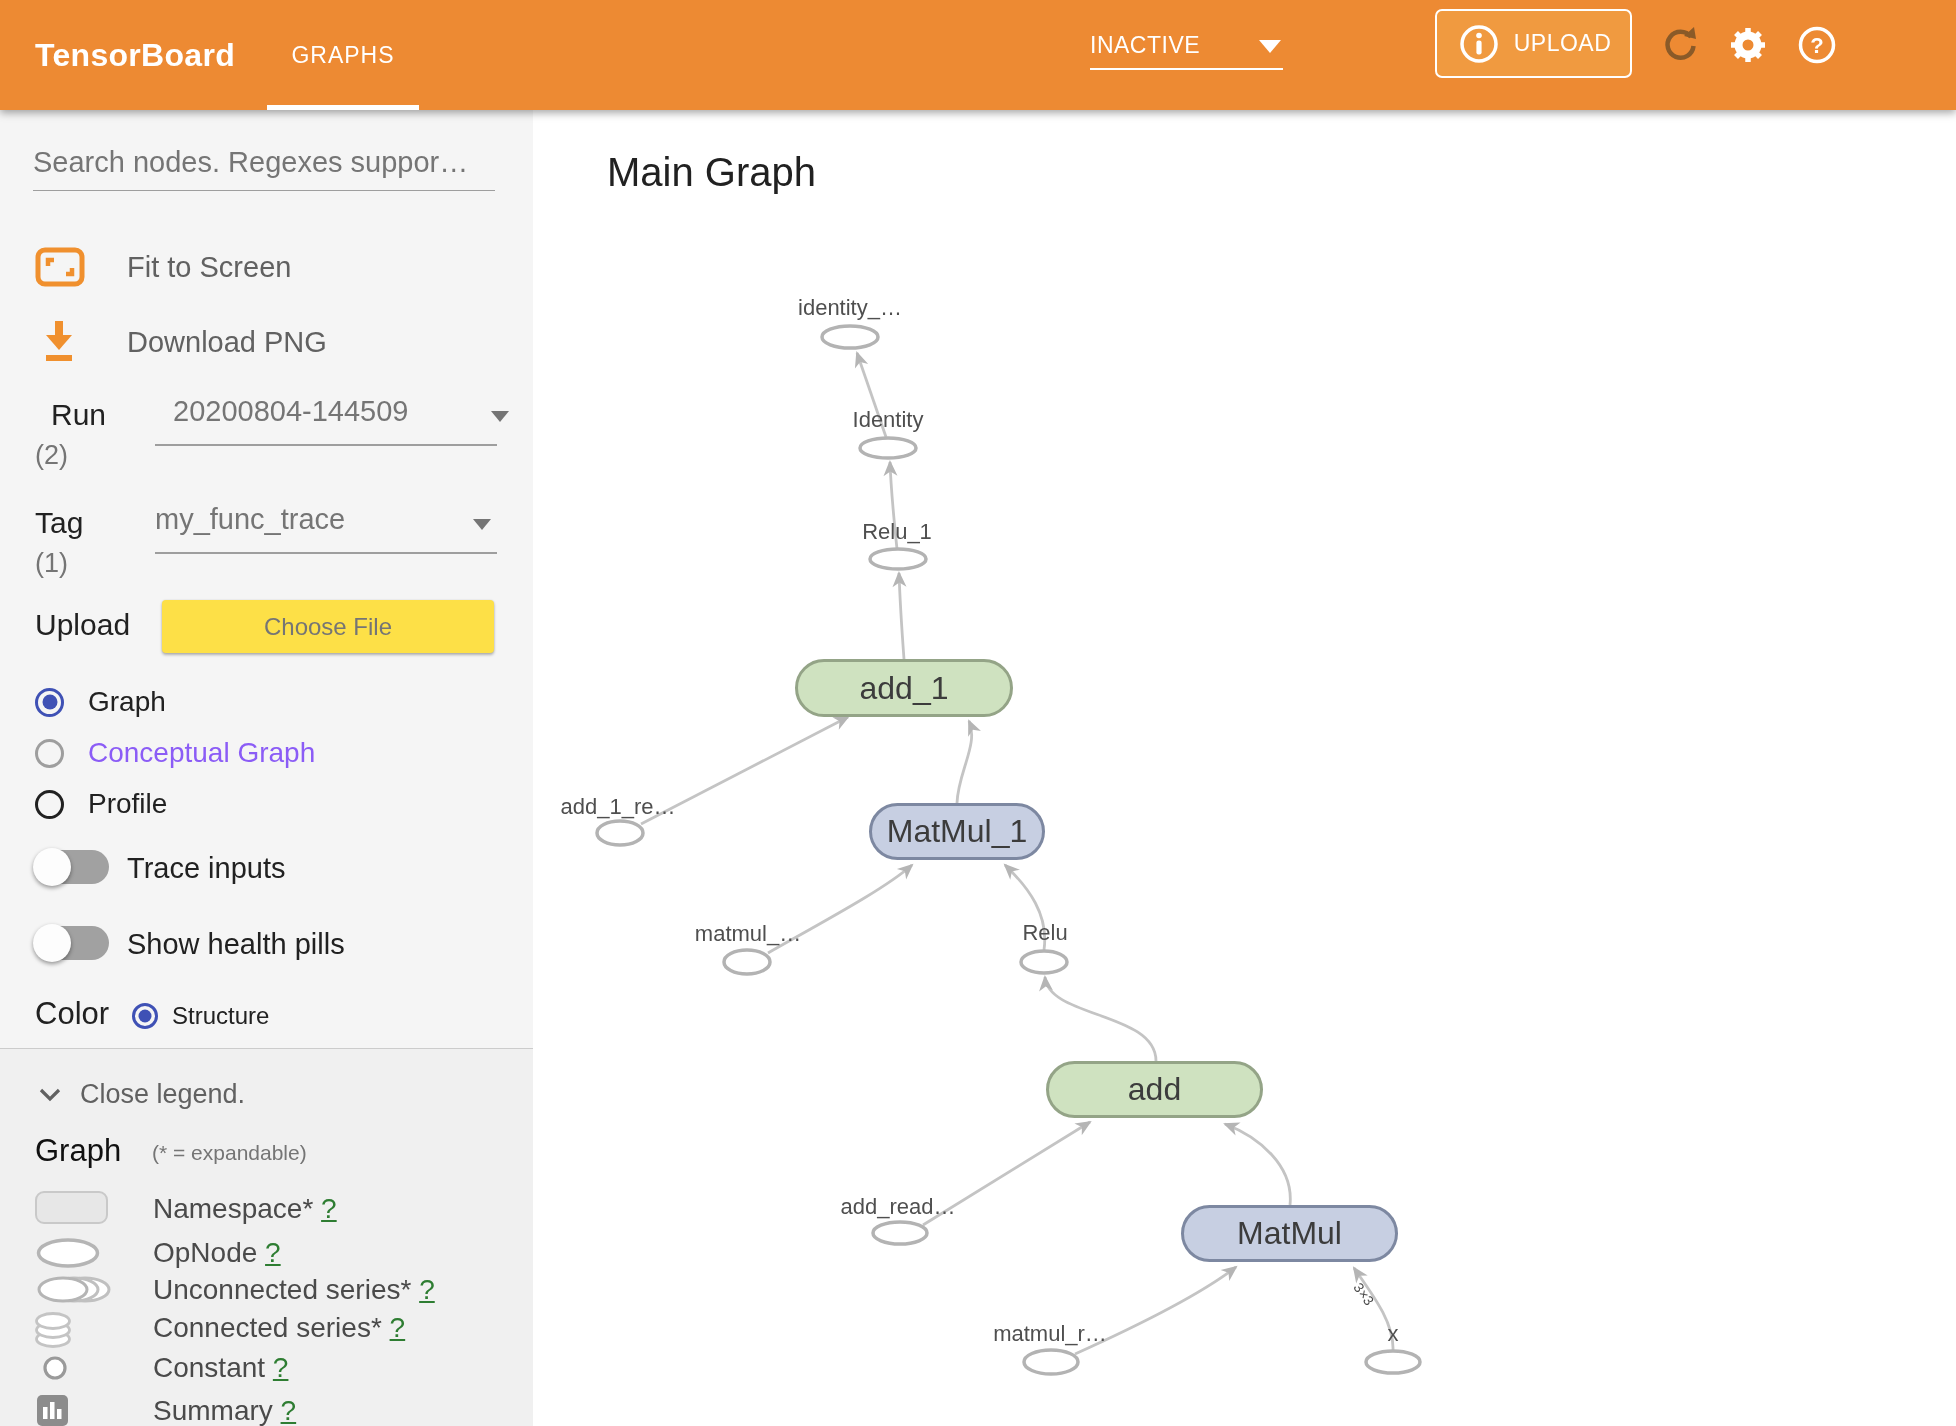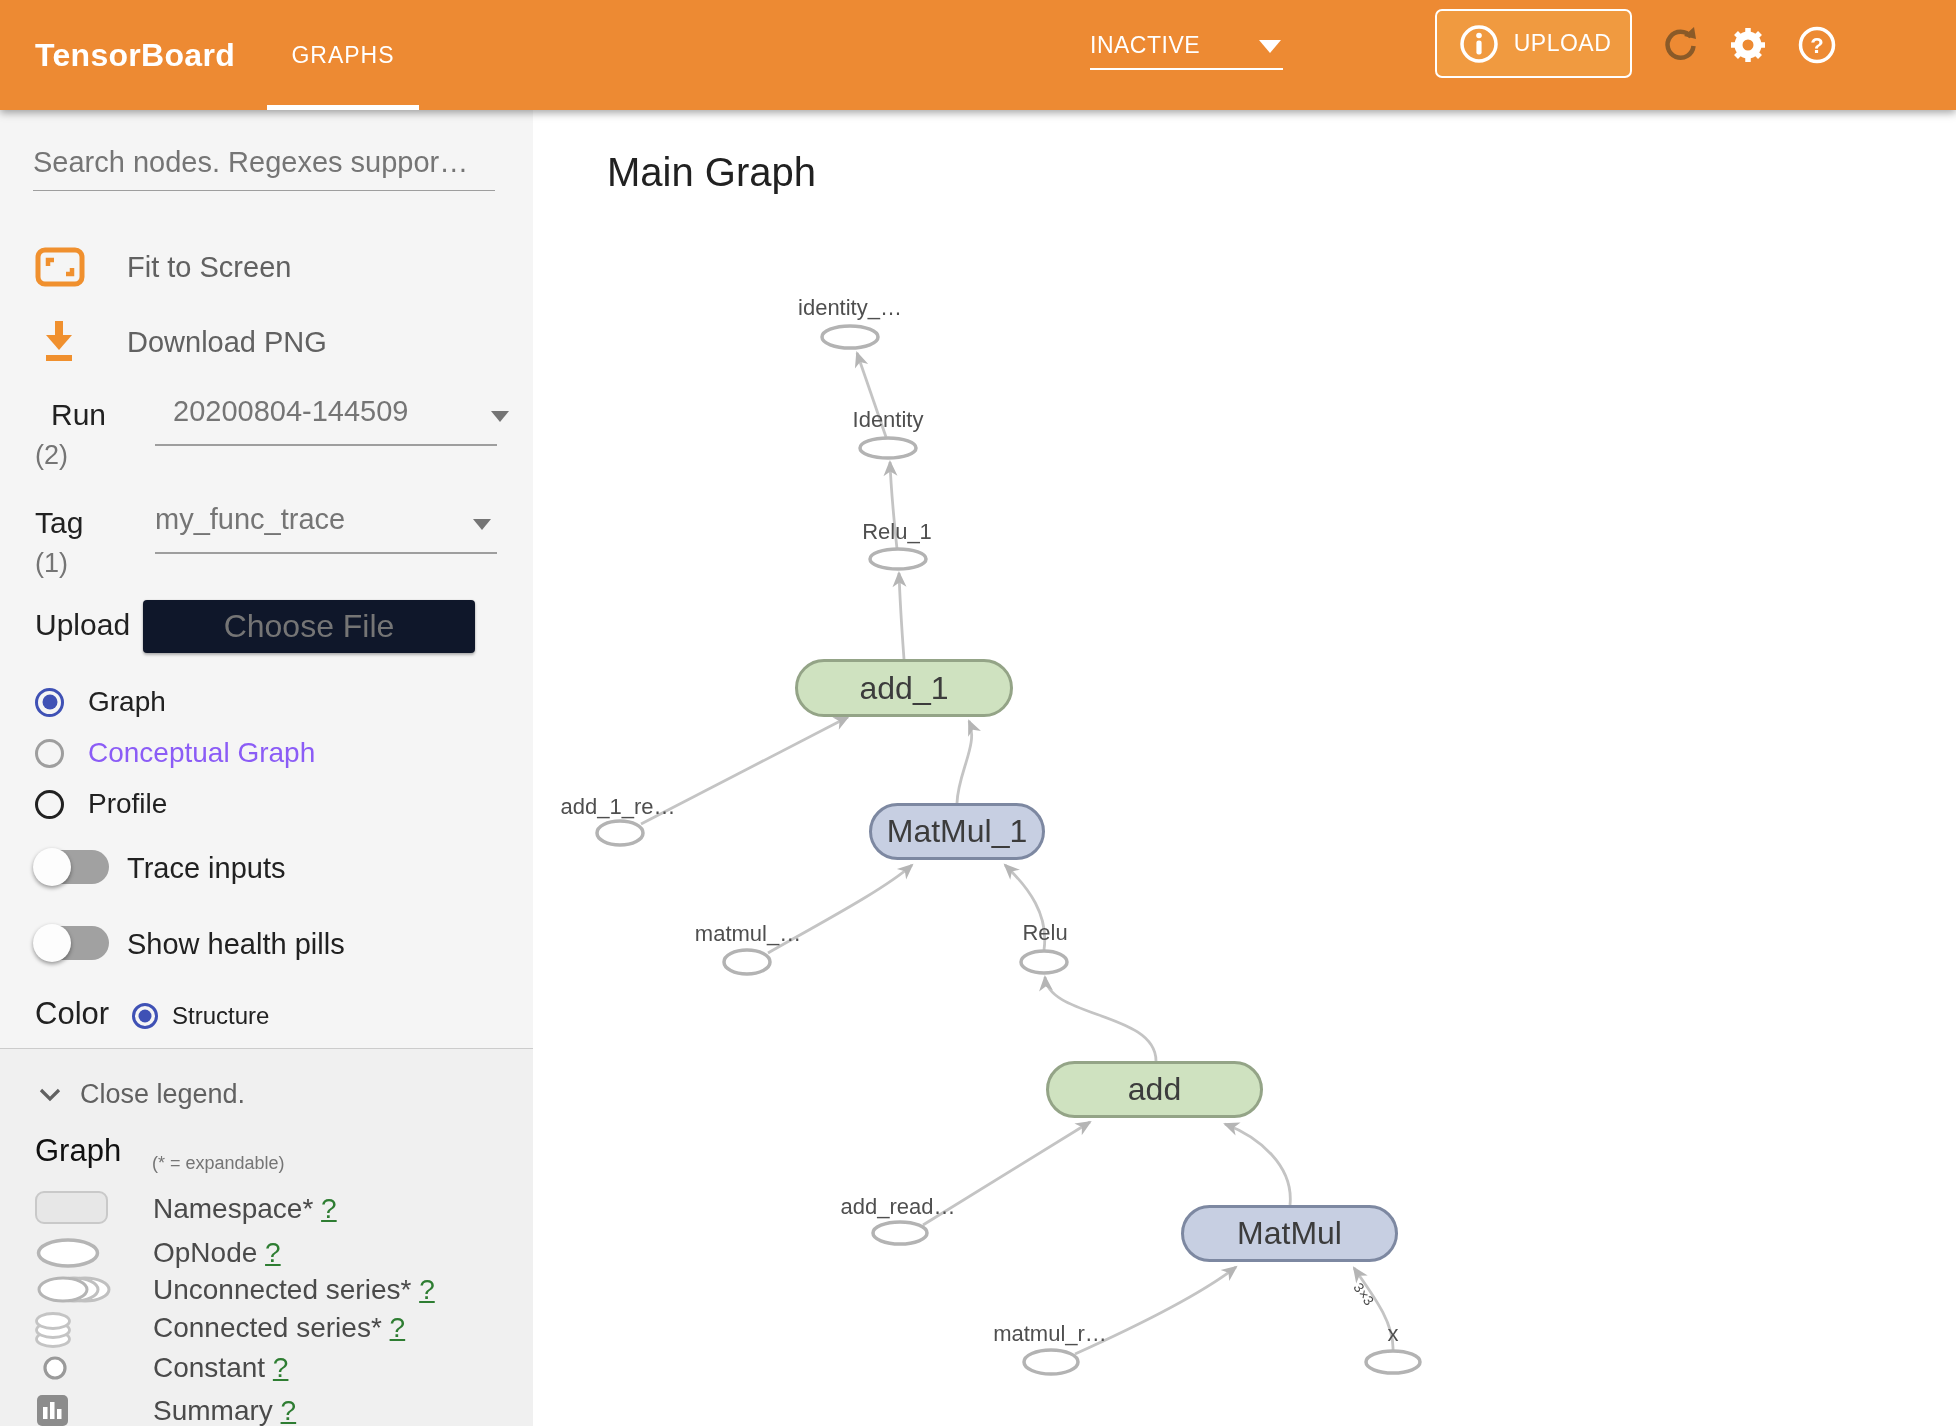--- a/index.html
+++ b/index.html
@@ -34,24 +34,24 @@
                   border:none; border-bottom:1.5px solid #9e9e9e; outline:none;
                   font-size:29px; color:#424242; font-family:inherit; }
   #search-input::placeholder { color:#757575; opacity:1; }
   .tool-row-label { color:#616161; font-size:29px; }
   .side-label { color:#212121; font-size:30px; }
   .side-count { color:#757575; font-size:27px; }
   .side-value { color:#757575; font-size:29px; }
   .field-underline { position:absolute; height:1.5px; background:#9e9e9e; }
   .dd-caret { position:absolute; width:0; height:0; border-left:9px solid transparent;
               border-right:9px solid transparent; border-top:11px solid #757575; }
-  #choose-file-button { position:absolute; left:143px; top:490px; width:332px; height:53px;
-                        background:#0f172a; border:none; border-radius:4px; cursor:pointer;
+  #choose-file-button { position:absolute; left:162px; top:490px; width:332px; height:53px;
+                        background:#fde047; border:none; border-radius:4px; cursor:pointer;
                         box-shadow:0 2px 3px rgba(0,0,0,.28), 0 0 2px rgba(0,0,0,.12);
-                        color:#757575; font-size:32px; font-family:inherit; }
+                        color:#757575; font-size:24px; font-family:inherit; }
   .radio-row { position:absolute; left:35px; display:flex; align-items:center; gap:24px; cursor:pointer; }
   .radio-outer { width:29px; height:29px; border-radius:50%; border:3px solid; position:relative; flex:none; }
   .radio-outer.sel { border-color:#3f51b5; }
   .radio-outer.gray { border-color:#9e9e9e; }
   .radio-outer.black { border-color:#212121; }
   .radio-dot { position:absolute; left:50%; top:50%; width:15px; height:15px; border-radius:50%;
                background:#3f51b5; transform:translate(-50%,-50%); }
   .toggle { position:absolute; left:35px; width:74px; height:38px; cursor:pointer; }
   .toggle-track { position:absolute; left:0; top:2px; width:74px; height:34px; border-radius:18px; background:#a1a1a1; }
   .toggle-knob { position:absolute; left:-2px; top:0; width:38px; height:38px; border-radius:50%;
@@ -205,21 +205,21 @@
 
   <div id="legend">
     <div class="abs" style="left:38px; top:30px; width:300px; height:36px; cursor:pointer;">
       <svg class="abs" style="left:0; top:8px;" width="24" height="16" viewBox="0 0 24 16">
         <polyline points="3,3 12,12 21,3" fill="none" stroke="#616161" stroke-width="3.2"></polyline>
       </svg>
       <span class="abs" style="left:42px; top:0; font-size:27px; color:#616161;">Close legend.</span>
     </div>
 
     <span class="abs" style="left:35px; top:84px; font-size:31px; color:#111;">Graph</span>
-    <span class="abs" style="left:152px; top:104px; font-size:18px; color:#757575;">(* = expandable)</span>
+    <span class="abs" style="left:152px; top:92px; font-size:21px; color:#757575;">(* = expandable)</span>
 
     <div class="abs" style="left:35px; top:142px; width:73px; height:33px; background:#e7e7e7;
                 border:2.5px solid #c9c9c9; border-radius:9px;"></div>
     <div class="abs legend-item-label" style="left:153px; top:144px;">
       <span>Namespace*</span>
       <span class="help-link">?</span>
     </div>
 
     <svg class="abs" style="left:35px; top:188px;" width="66" height="32" viewBox="0 0 66 32">
       <ellipse cx="33" cy="16" rx="29.5" ry="13" fill="#fff" stroke="#b5b5b5" stroke-width="3.5"></ellipse>

